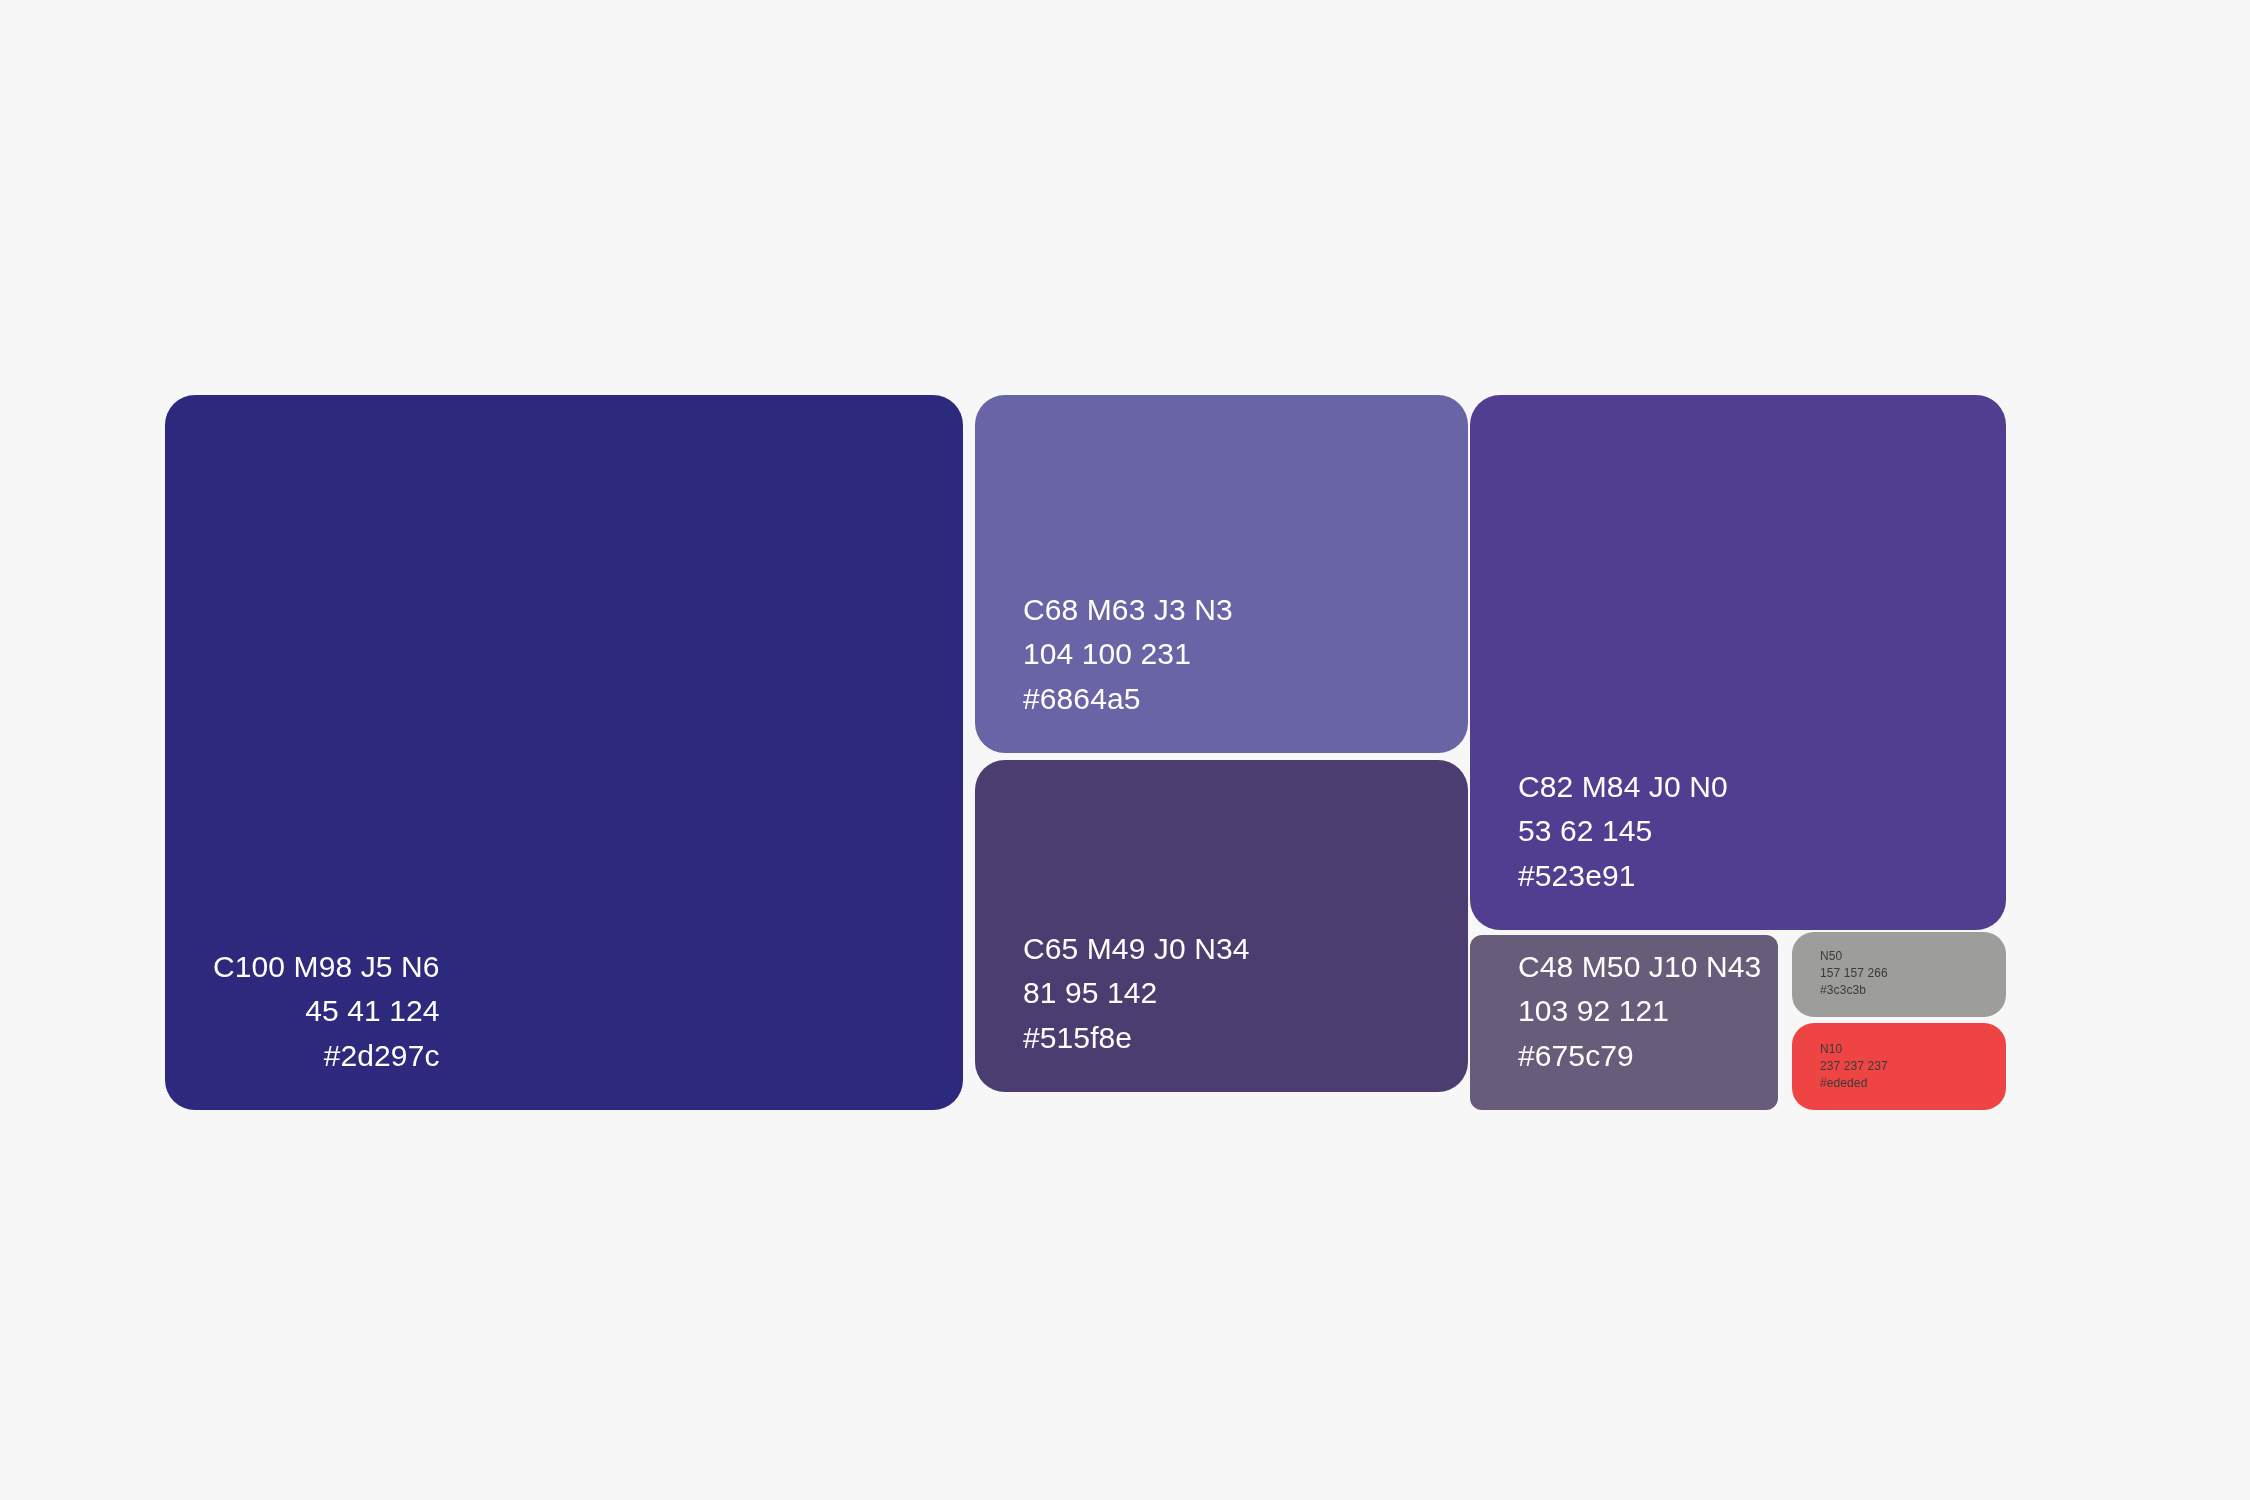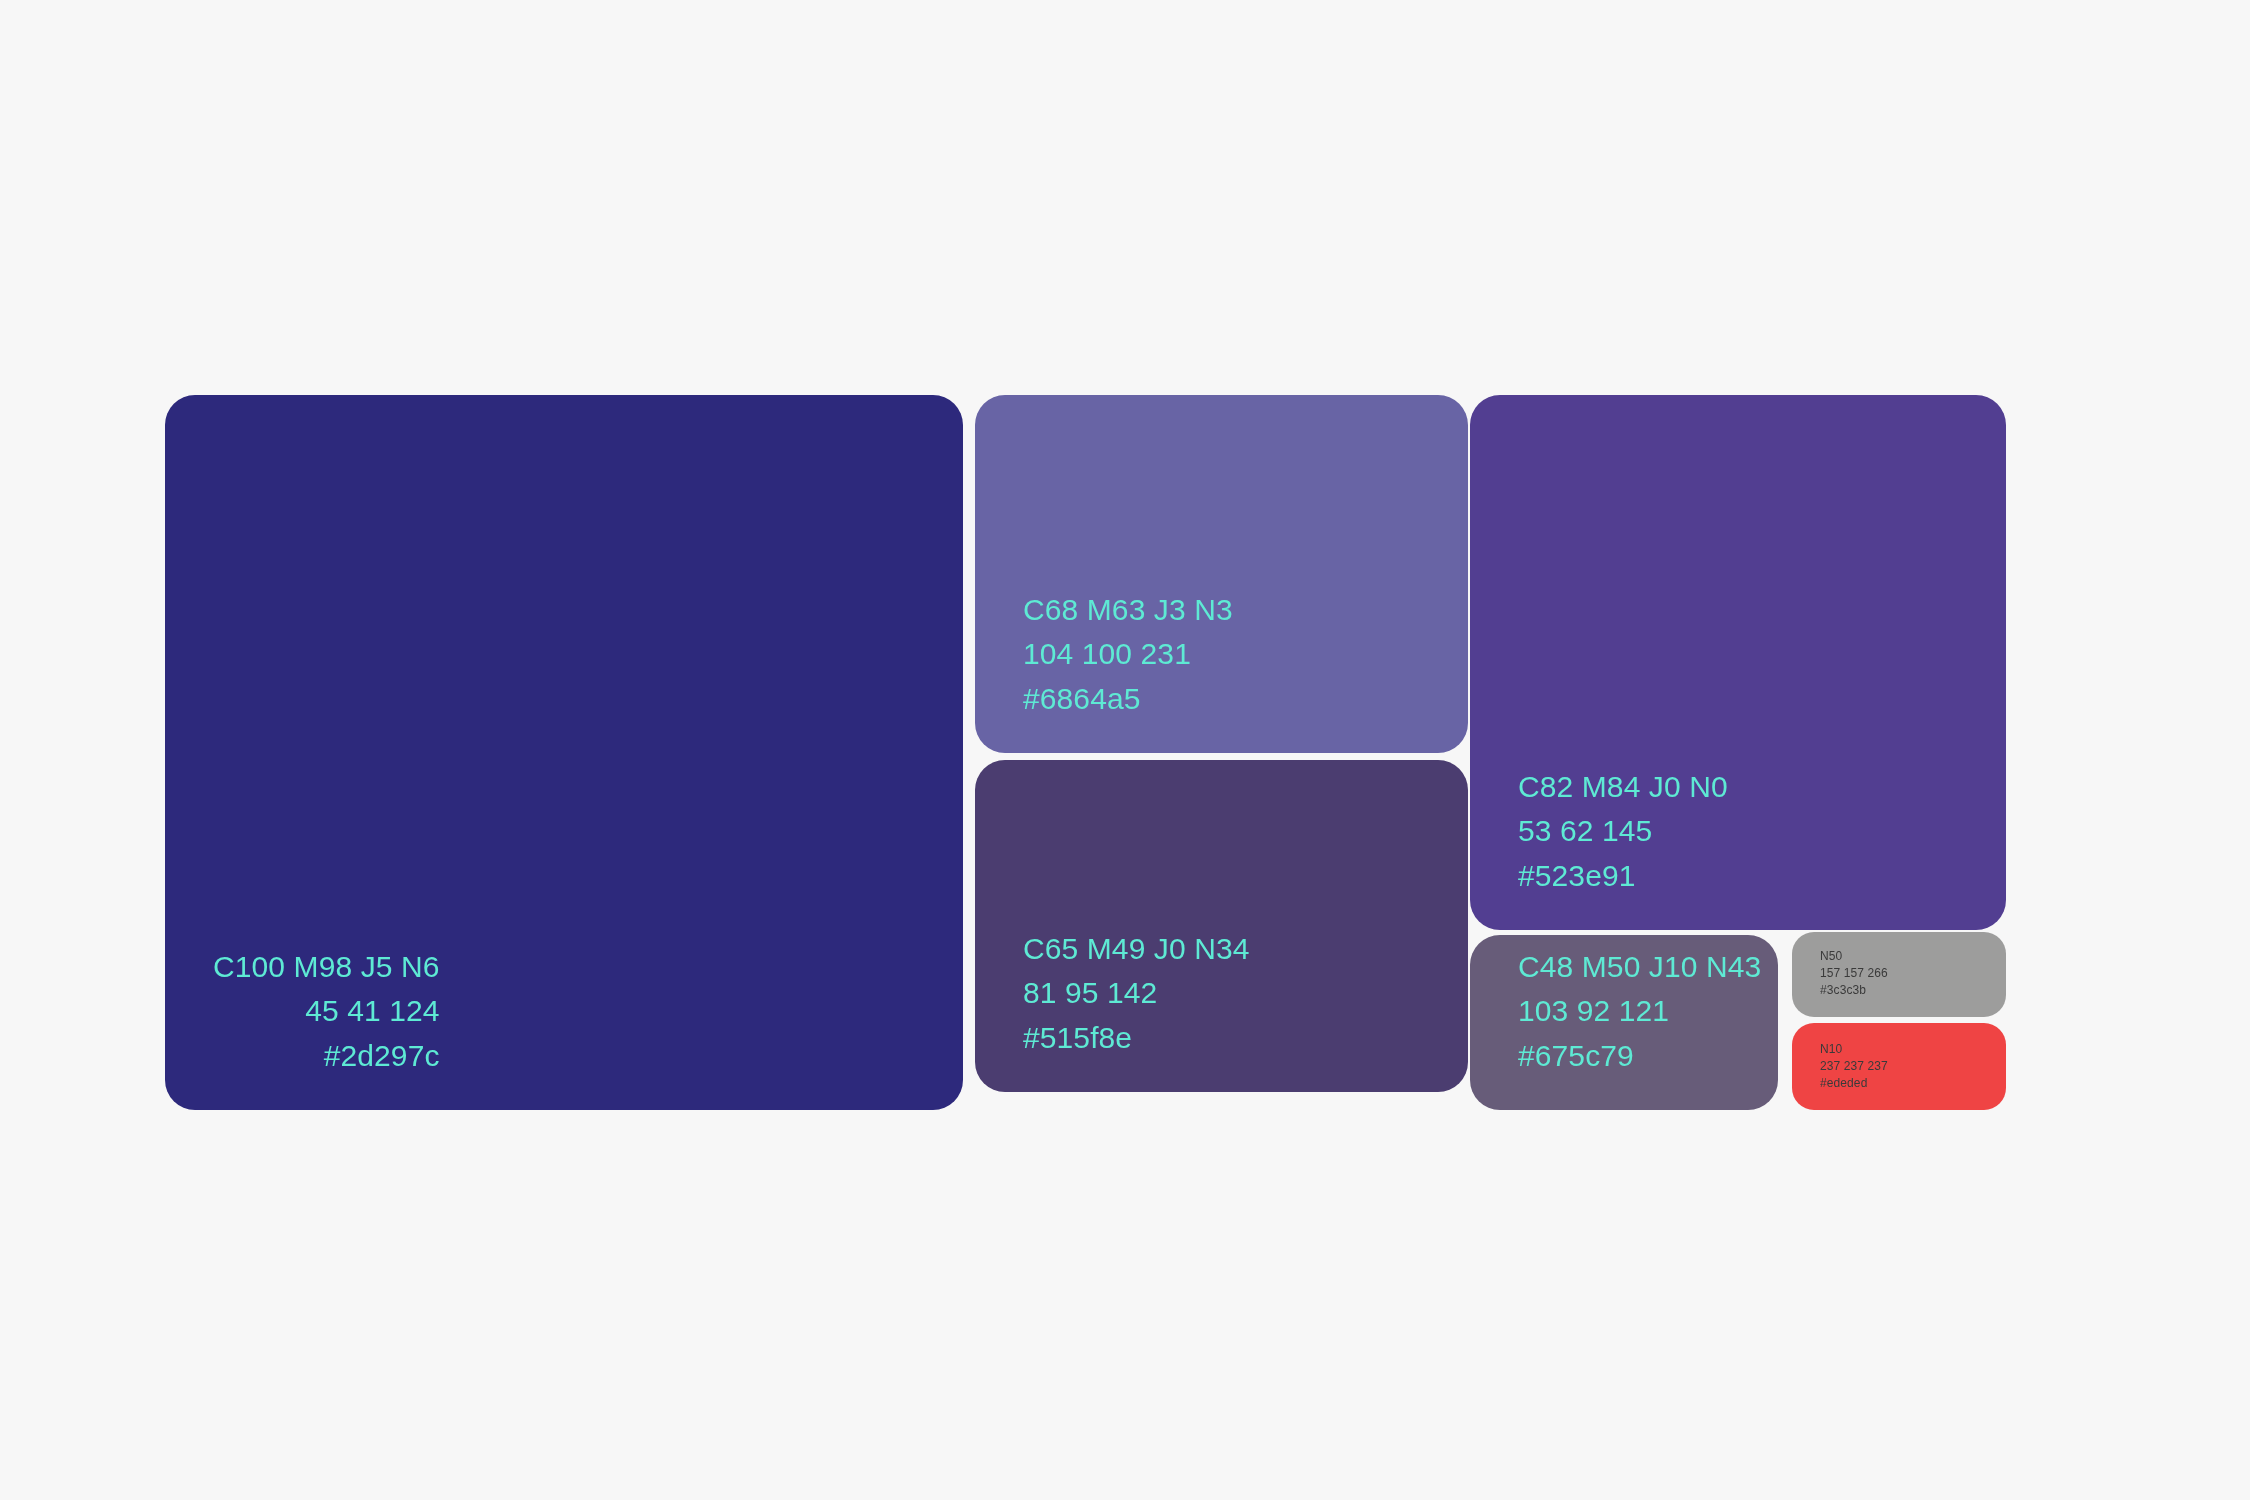--- a/index.html
+++ b/index.html
@@ -48,21 +48,21 @@
     font-size: 30px;
   }
   
   .type-sm .swatch-label {
     left: 28px;
     bottom: 18px;
     font-size: 12px;
     line-height: 1.42;
   }
 
-  .text-light .swatch-label { color: #5eead4; }
+  .text-light .swatch-label { color: #ffffff; }
   .text-dark  .swatch-label { color: #3a3a3a; }
 
   
   .sw-navy {
     left: 165px;  top: 395px;
     width: 798px; height: 715px;
   }
 
   
   .sw-periwinkle {
@@ -126,21 +126,21 @@
   </div>
 
   <div class="swatch sw-violet type-lg text-light" style="background-color: rgb(82, 62, 145); text-decoration: underline;">
     <div class="swatch-label">
       <span class="line">C82 M84 J0 N0</span>
       <span class="line">53 62 145</span>
       <span class="line">#523e91</span>
     </div>
   </div>
 
-  <div class="swatch sw-mauve type-lg text-light" style="background-color: rgb(103, 92, 121);">
+  <div class="swatch sw-mauve type-lg text-light" style="background-color: rgb(103, 92, 121); border-radius: 12px;">
     <div class="swatch-label">
       <span class="line">C48 M50 J10 N43</span>
       <span class="line">103 92 121</span>
       <span class="line">#675c79</span>
     </div>
   </div>
 
   <div class="swatch sw-n50 type-sm text-dark" style="background-color: rgb(157, 157, 156);">
     <div class="swatch-label">
       <span class="line">N50</span>

